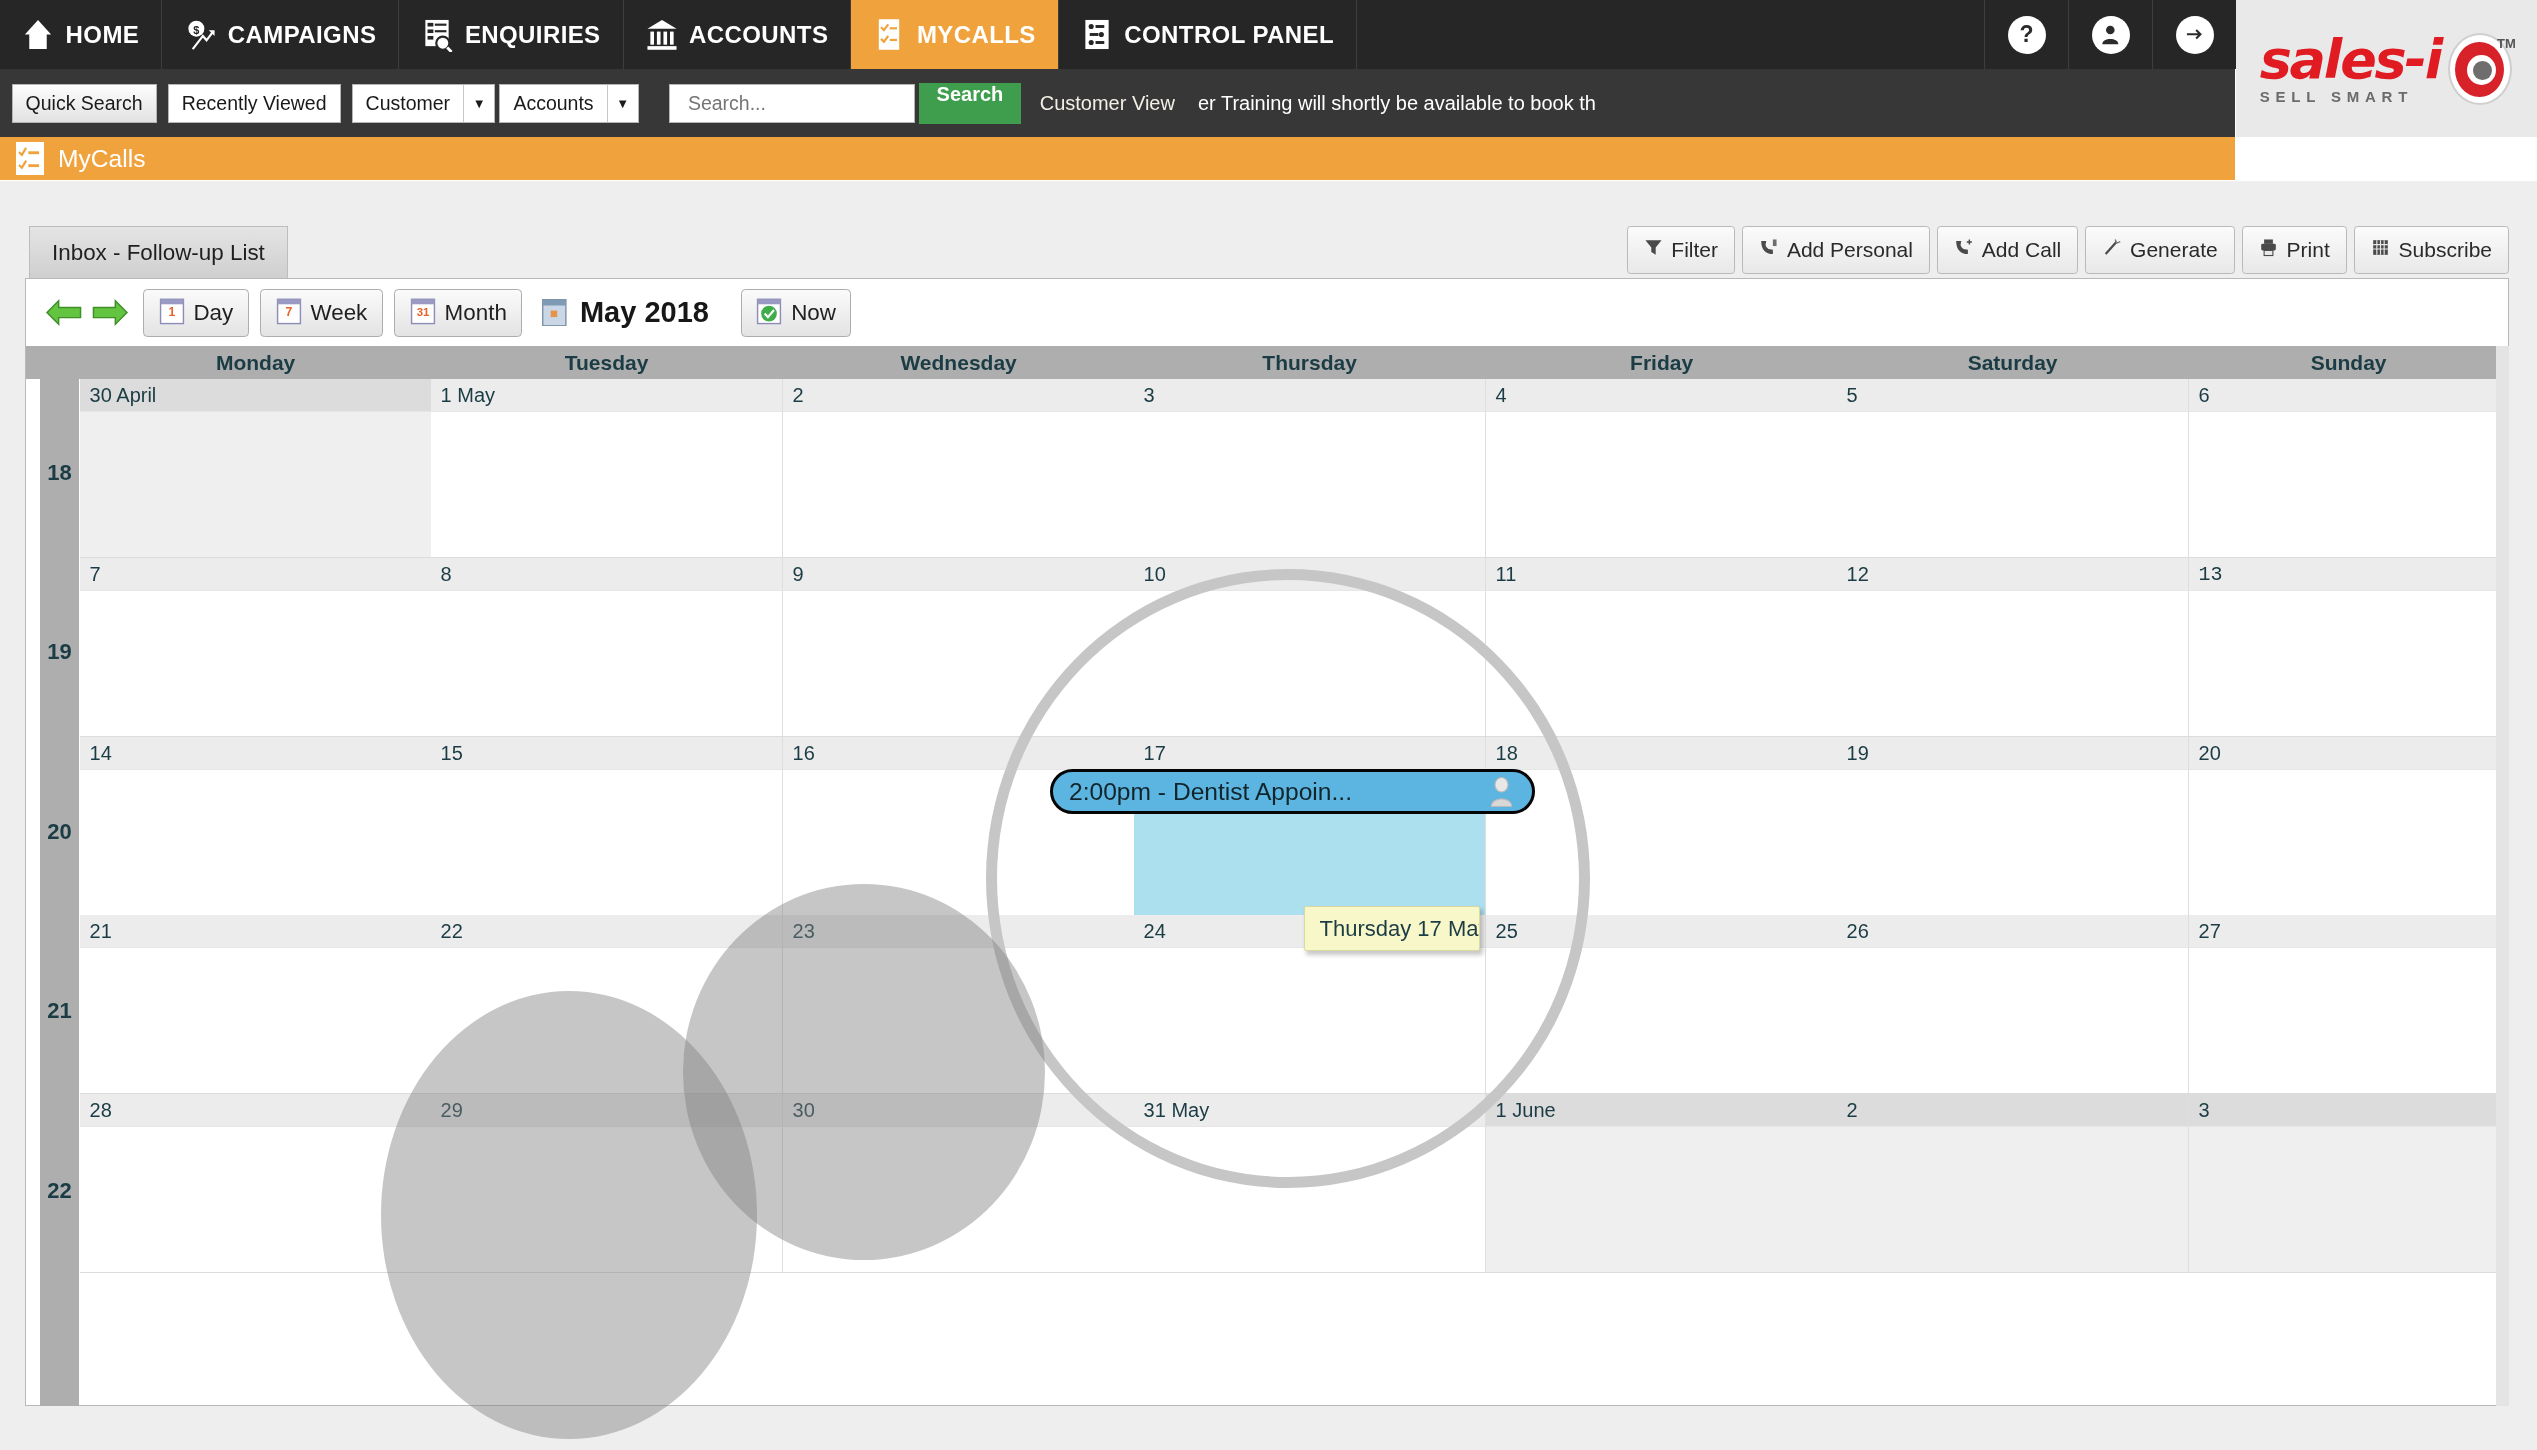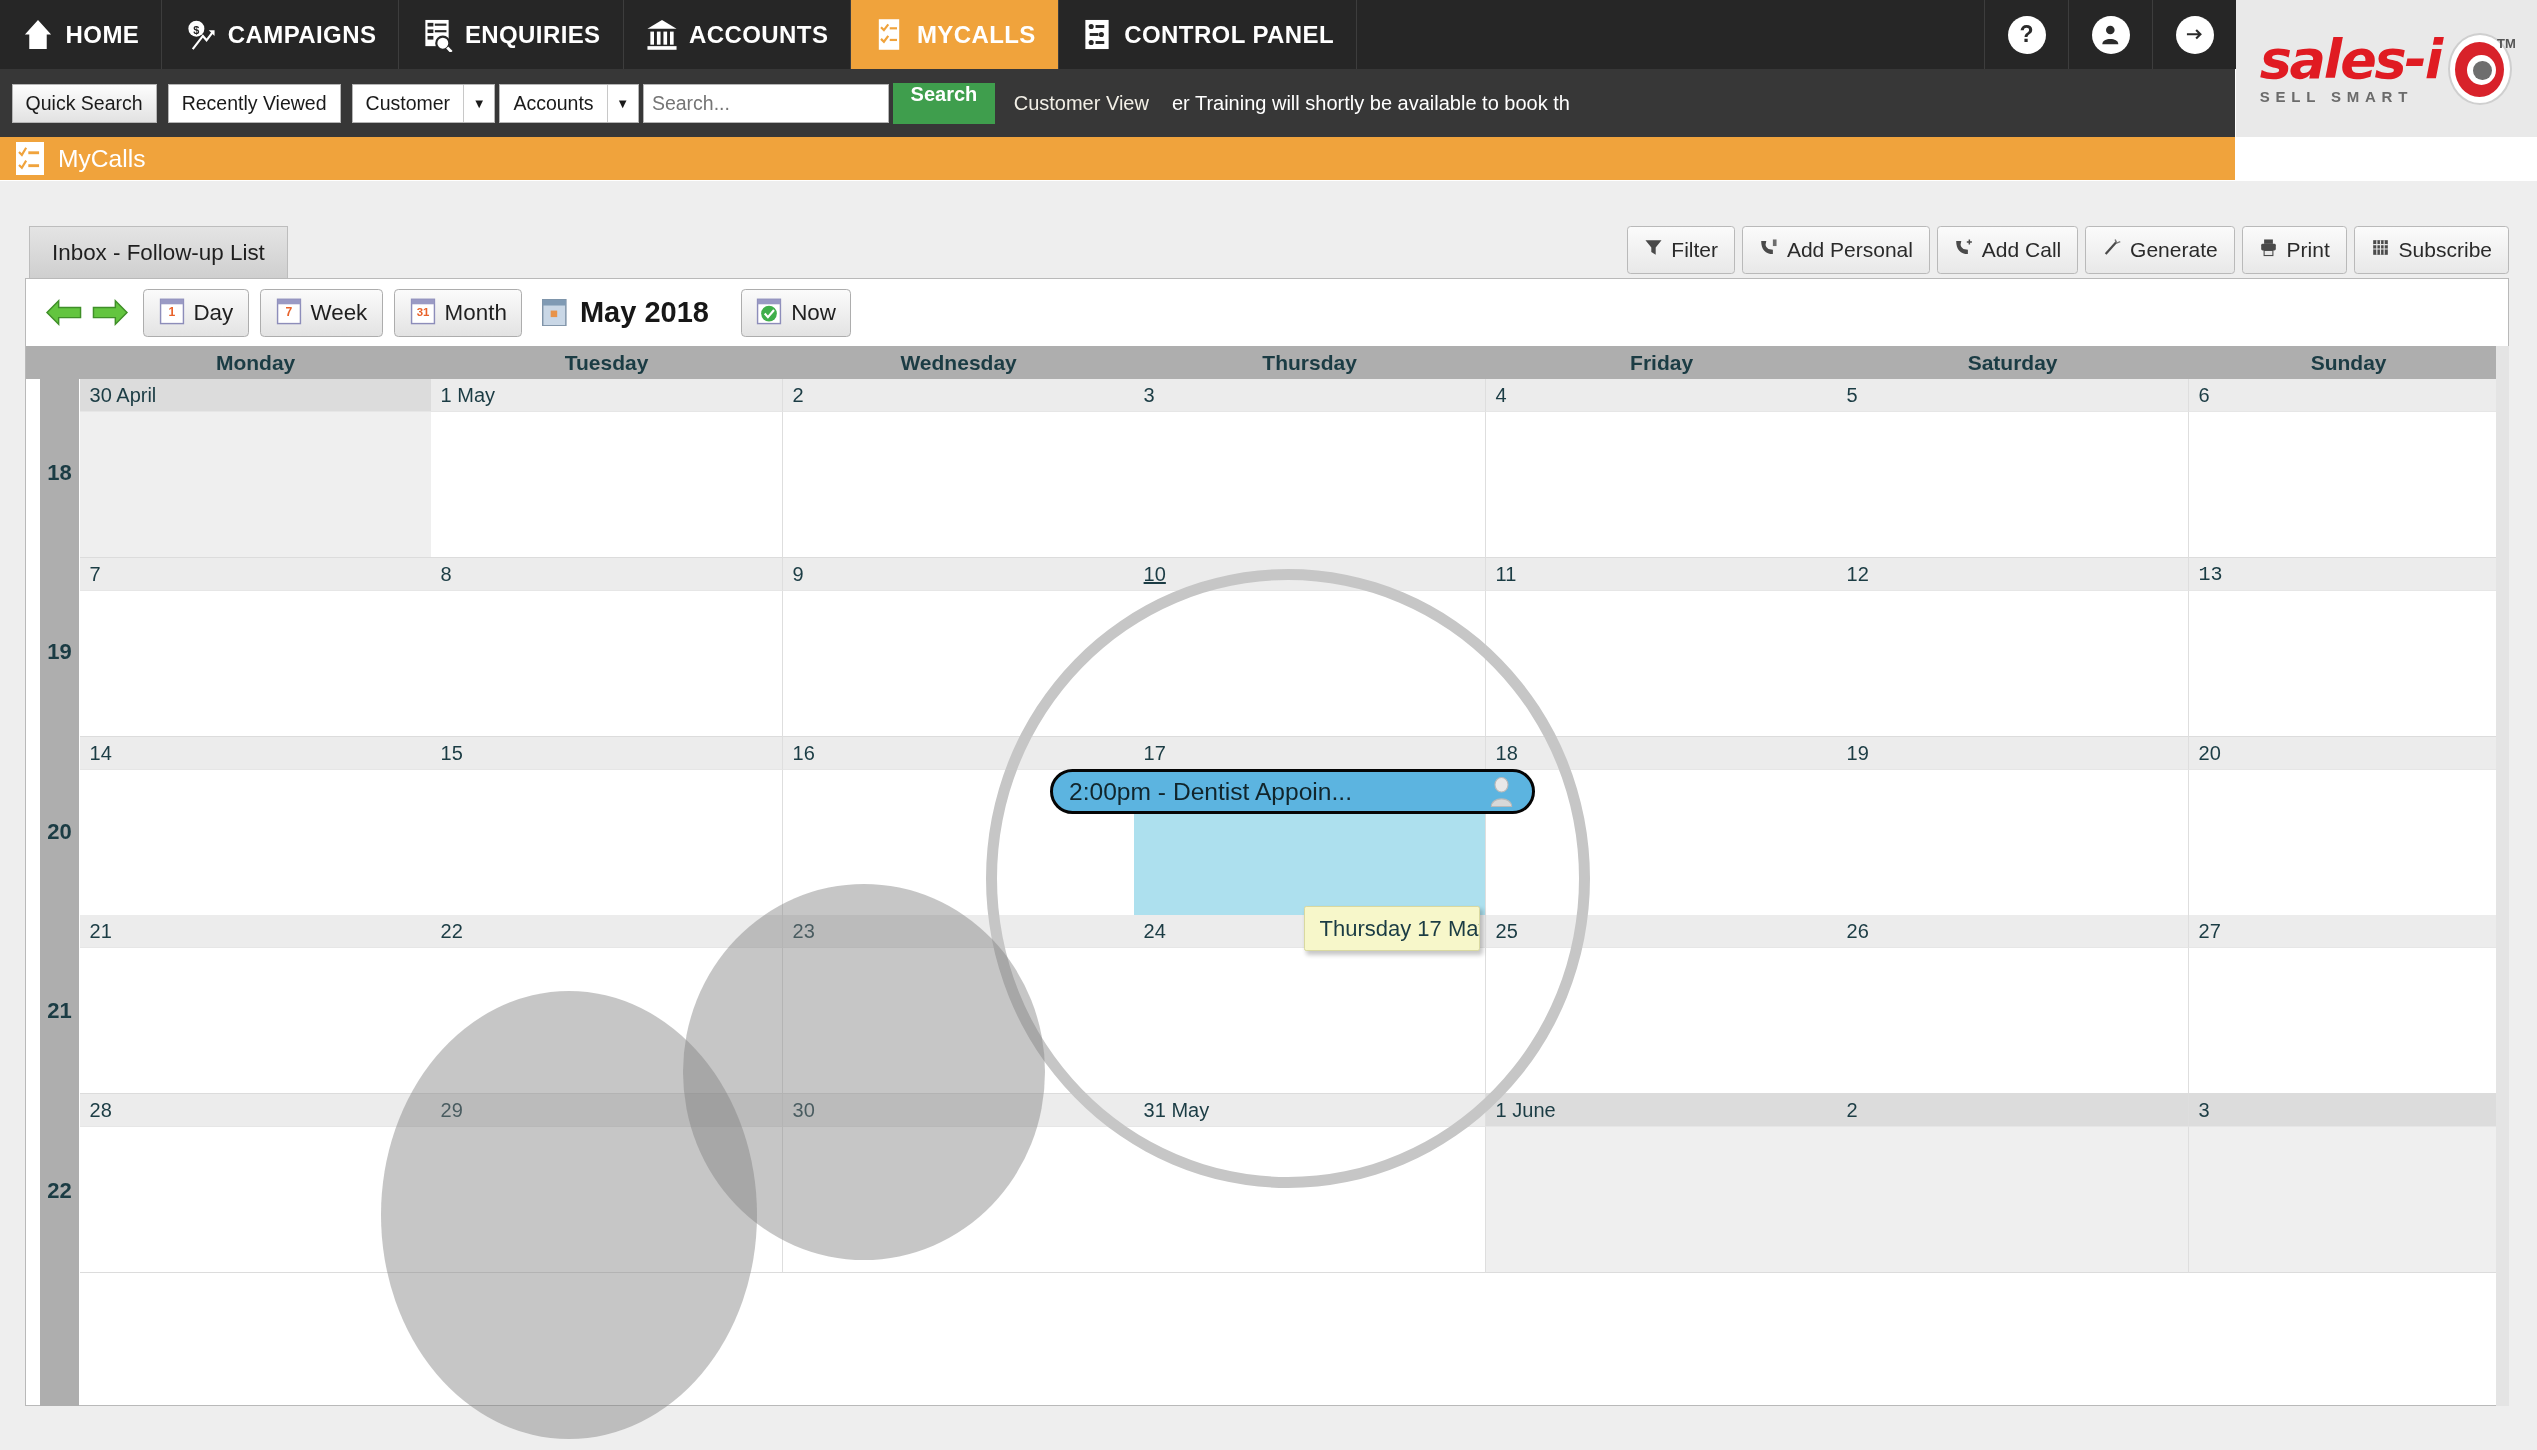--- a/index.html
+++ b/index.html
@@ -100,22 +100,22 @@
     font-size:19.5px;color:#1a1a1a;cursor:pointer;box-sizing:border-box;
     margin-right:4.3px;
   }
   .sb-sel .lbl{padding:0 13px;white-space:nowrap;}
   .sb-sel .car{
     border-left:0.7px solid #c8c8c8;height:100%;width:30px;
     display:flex;align-items:center;justify-content:center;font-size:13px;
   }
   .sb-input{
     height:39px;width:246px;background:#fff;border:0.7px solid #b5b5b5;
-    font-size:19.5px;color:#0f172a;padding:0 8px;box-sizing:border-box;
-    margin-right:4.3px;outline:none;font-family:"Liberation Sans", sans-serif;
+    font-size:19.5px;color:#0f172a;padding:0 18px;box-sizing:border-box;
+    margin-right:4.3px;outline:none;font-family:"Liberation Sans", sans-serif;margin-left:26px;
   }
   .sb-search{
     height:41px;padding:0 17.4px;background:#3f9e4d;border:none;color:#fff;
     font-size:20px;font-weight:bold;cursor:pointer;margin-right:19px;
   }
   .sb-cust{color:#f2efe6;font-size:20px;margin-right:23px;white-space:nowrap;}
   .sb-marq{color:#ffffff;font-size:20px;white-space:nowrap;overflow:hidden;}
 
   
   .modbar{
@@ -555,21 +555,21 @@
       <div class="cell" style="left:54px;top:212px;width:352px;height:179px;"></div>
       <div class="cell" style="left:405px;top:212px;width:352px;height:179px;"></div>
       <div class="cell" style="left:757px;top:212px;width:352px;height:179px;"></div>
       <div class="cell" style="left:1108px;top:212px;width:352px;height:179px;"></div>
       <div class="cell" style="left:1460px;top:212px;width:352px;height:179px;"></div>
       <div class="cell" style="left:1811px;top:212px;width:352px;height:179px;"></div>
       <div class="cell" style="left:2163px;top:212px;width:320px;height:179px;"></div>
       <div class="datehdr" style="left:54px;top:212px;width:352px;">7</div>
       <div class="datehdr" style="left:405px;top:212px;width:352px;">8</div>
       <div class="datehdr" style="left:757px;top:212px;width:352px;">9</div>
-      <div class="datehdr" style="left:1108px;top:212px;width:352px;text-decoration:underline;">10</div>
+      <div class="datehdr" style="left:1108px;top:212px;width:352px;">10</div>
       <div class="datehdr" style="left:1460px;top:212px;width:352px;">11</div>
       <div class="datehdr" style="left:1811px;top:212px;width:352px;">12</div>
       <div class="datehdr" style="left:2163px;top:212px;width:320px;font-family:Liberation Mono, monospace;">13</div>
 
       <div class="cell" style="left:54px;top:391px;width:352px;height:179px;"></div>
       <div class="cell" style="left:405px;top:391px;width:352px;height:179px;"></div>
       <div class="cell" style="left:757px;top:391px;width:352px;height:179px;"></div>
       <div class="cell" style="left:1108px;top:391px;width:352px;height:179px;"></div>
       <div class="cell" style="left:1460px;top:391px;width:352px;height:179px;"></div>
       <div class="cell" style="left:1811px;top:391px;width:352px;height:179px;"></div>

